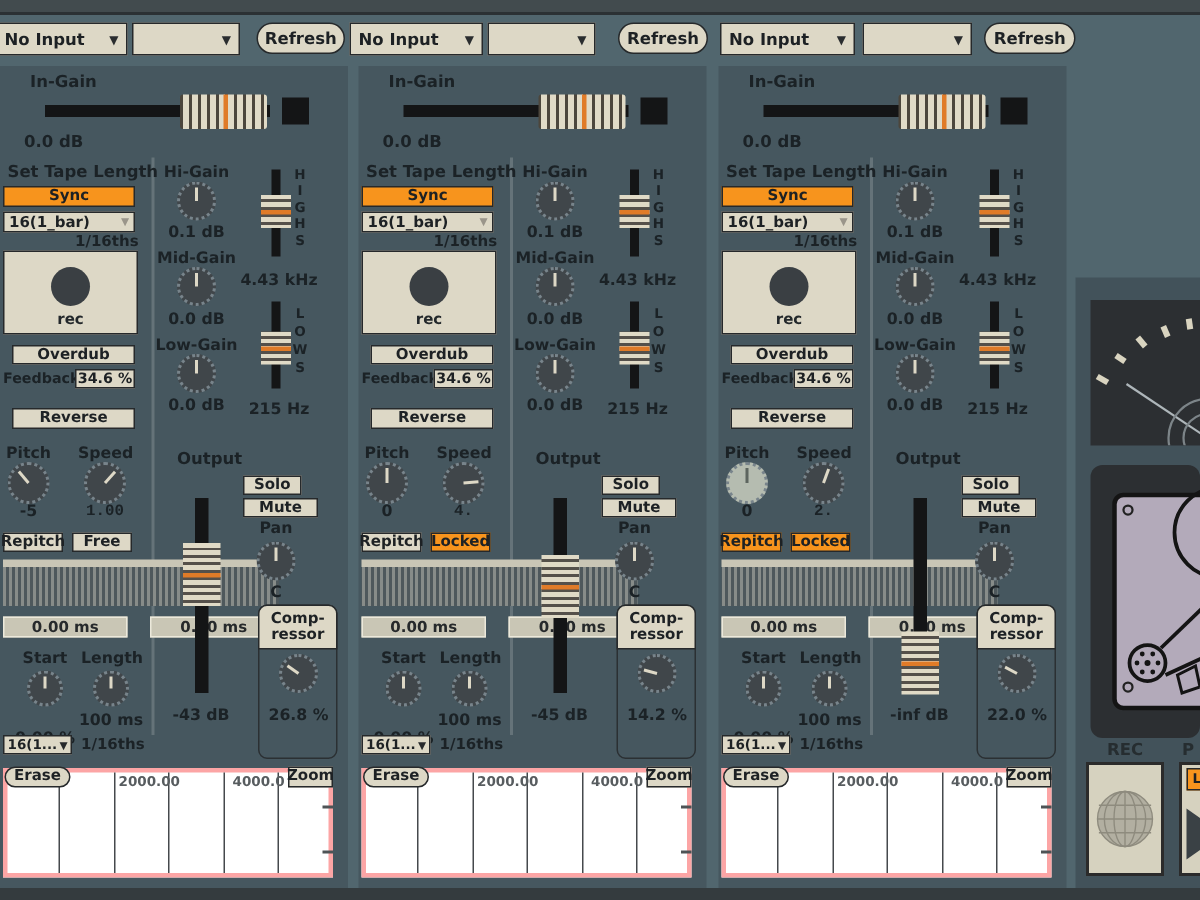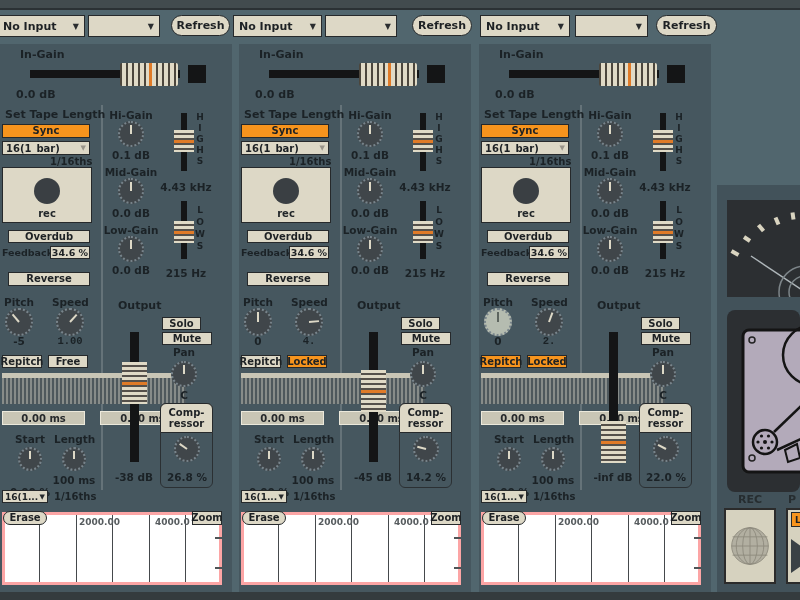--- a/index.html
+++ b/index.html
@@ -90,21 +90,21 @@
   .fader-track{left:130px;top:288px;width:9px;height:130px;background:#141516;}
   .fader-handle{left:122px;width:25px;height:42px;
       background:repeating-linear-gradient(180deg,#e0dac6 0 3px,#55504a 3px 5px);}
   .fader-handle:after{content:"";position:absolute;top:50%;left:0;width:100%;height:3px;margin-top:-1px;background:#e07b28;}
   .fader-val{left:104px;top:427px;width:60px;}
   .solo{left:162px;top:273px;width:39px;height:13px;}
   .mute{left:162px;top:288px;width:50px;height:13px;}
   .pan-lbl{left:164px;top:302px;width:40px;text-align:center;font-size:10.5px;}
   .pan-knob{left:171px;top:317px;width:26px;height:26px;}
   .pan-val{left:164px;top:345px;width:40px;}
-  .comp-box{left:160px;top:359px;width:53px;height:85px;border:1px solid #2b3033;border-radius:6px;}
+  .comp-box{left:172px;top:359px;width:53px;height:103px;border:1px solid #2b3033;border-radius:6px;}
   .comp-btn{position:absolute;left:-1px;top:-1px;width:53px;height:30px;background:#ddd8c6;
       border:1px solid #26292b;border-radius:6px 6px 0 0;color:#1d2124;font-weight:700;font-size:10px;
       display:flex;flex-direction:column;align-items:center;justify-content:center;line-height:11px;box-sizing:border-box;}
   .comp-knob{left:13px;top:32px;width:26px;height:26px;}
   .comp-val{left:-2px;top:67px;width:56px;}
   
   .start-lbl{left:10px;top:389px;width:40px;text-align:center;font-size:10.5px;}
   .length-lbl{left:54px;top:389px;width:40px;text-align:center;font-size:10.5px;}
   .start-knob{left:18px;top:403px;width:24px;height:24px;}
   .length-knob{left:62px;top:403px;width:24px;height:24px;}
@@ -241,21 +241,21 @@
     <div class="val speed-val">1.00</div>
     <button class="btn repitch">Repitch</button>
     <button class="btn mode">Free</button>
     <div class="abs grain"></div>
     <div class="numbox ms1">0.00 ms</div>
     <div class="numbox ms2">0.00 ms</div>
 
     <div class="lbl out-lbl">Output</div>
     <div class="abs fader-track"></div>
     <div class="abs fader-handle" style="top: 318px;"></div>
-    <div class="val fader-val">-38 dB</div>
+    <div class="val fader-val">-43 dB</div>
     <button class="btn solo">Solo</button>
     <button class="btn mute">Mute</button>
     <div class="lbl pan-lbl">Pan</div>
     <div class="knob pan-knob">
           <div class="needle" style="height:9px"></div>
         </div>
     <div class="val pan-val">C</div>
 
     <div class="abs comp-box">
       <div class="comp-btn">

